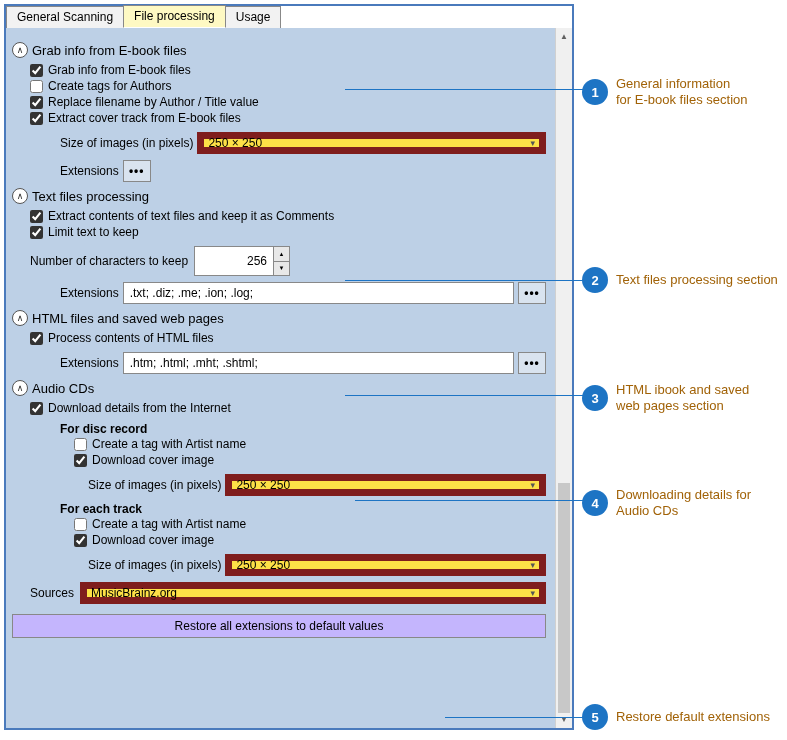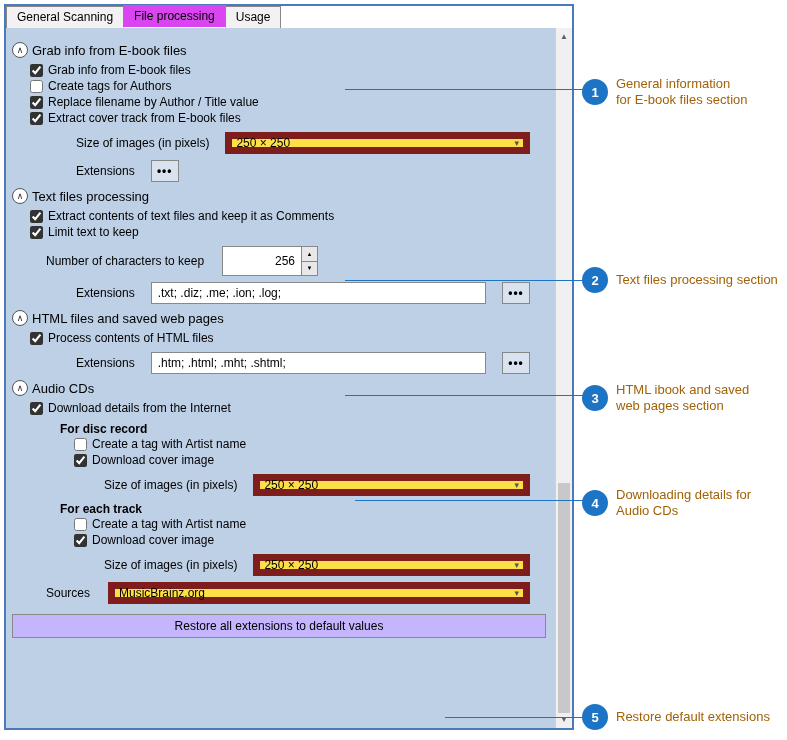--- a/index.html
+++ b/index.html
@@ -26,21 +26,21 @@
   .tab {
     padding: 3px 10px 4px 10px;
     border: 1px solid #888;
     border-bottom: none;
     background: #fff;
     margin-right: -1px;
     cursor: default;
     position: relative;
   }
   .tab.active {
-    background: #d946ef;
+    background: #fef9c3;
     border-bottom: 1px solid #fff;
     z-index: 2;
   }
   .tab.inactive {
     background: #f2f2f2;
     top: 1px;
   }
   .panel-body {
     background: #bdd0e6;
     padding: 8px 6px 8px 6px;
@@ -101,22 +101,22 @@
   .checkbox-row input[type="checkbox"] {
     width: 13px; height: 13px;
     margin: 0;
     accent-color: #333;
   }
   .sub-indent { padding-left: 30px; }
   .sub-sub-indent { padding-left: 58px; }
   .field-row {
     display: flex;
     align-items: center;
-    gap: 16px;
-    margin: 6px 16px;
+    gap: 4px;
+    margin: 6px 0;
   }
   .label-fixed { min-width: 132px; }
   .label-fixed-short { min-width: 56px; }
   .select-wide {
     flex: 1;
     height: 22px;
     background: #fde047;
     border: 7px solid #7f1d1d;
     padding: 2px 4px;
     display: flex;

